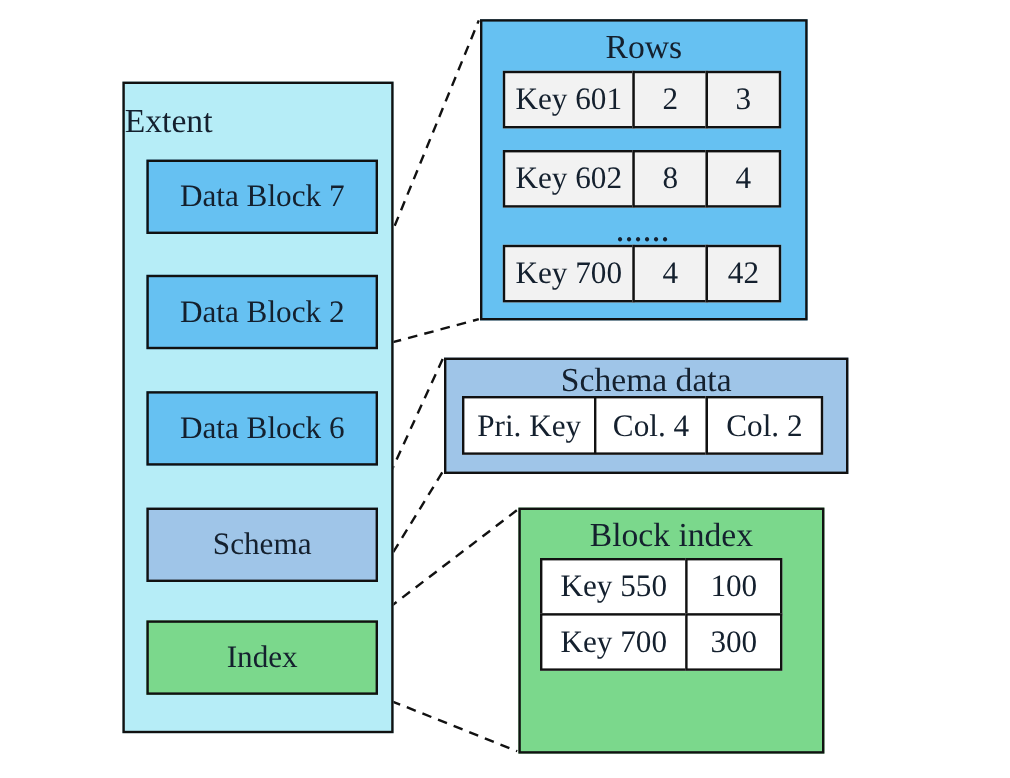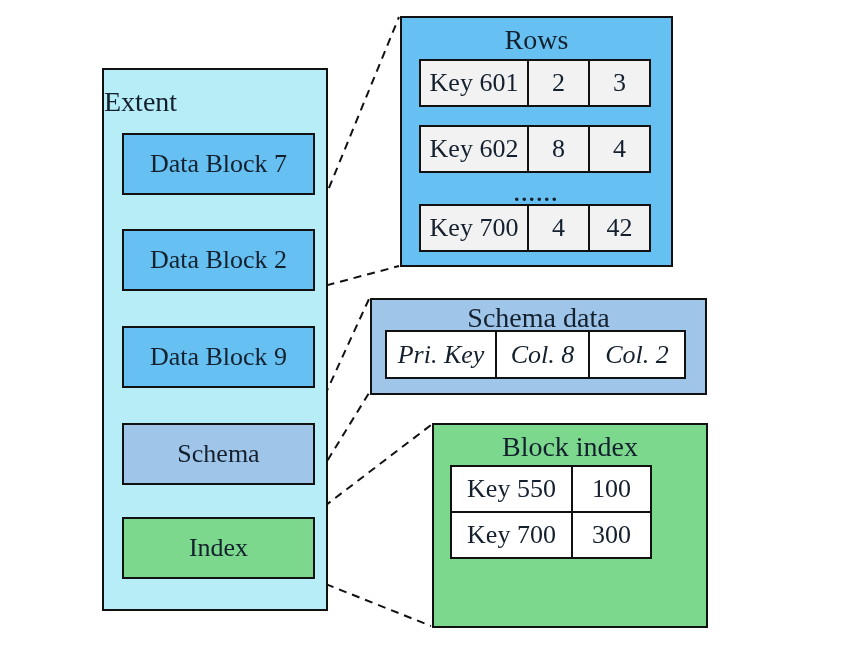--- a/index.html
+++ b/index.html
@@ -48,26 +48,26 @@
   .rows-panel .cell{background:var(--row-cell);}
   .rows-panel .cellrow{left:17px;}
   .cell.kw{width:110px;}
   .cell.nw{width:63px;}
   .dots{position:absolute;left:0;top:166px;width:100%;text-align:center;
     font-size:22px;font-weight:bold;letter-spacing:2px;line-height:20px;}
 
   .schema-panel{left:370px;top:298px;width:337px;height:97px;background:var(--schema-block);padding-left:24px;}
   .schema-panel .panel-title{top:2px;}
   .schema-panel .cellrow{left:13px;top:30px;}
-  .schema-panel .cell{background:var(--white-cell);height:49px;font-style:italic;}
+  .schema-panel .cell{background:var(--white-cell);height:49px;}
   .cell.s1{width:112px;}
   .cell.s2{width:95px;}
   .cell.s3{width:98px;}
 
-  .index-panel{left:432px;top:423px;width:276px;height:205px;background:var(--index-block);}
+  .index-panel{left:432px;top:423px;width:255px;height:205px;background:var(--index-block);}
   .index-panel .panel-title{top:6px;}
   .index-table{position:absolute;left:16px;top:40px;}
   .index-table .cellrow{position:relative;border-radius:11px;}
   .index-table .cellrow + .cellrow{margin-top:-2px;}
   .index-panel .cell{background:var(--white-cell);}
   .cell.ik{width:123px;}
   .cell.iv{width:81px;}
 </style>
 </head>
 <body>
@@ -80,21 +80,21 @@
     <line x1="313" y1="421" x2="369" y2="299"></line>
     <line x1="313" y1="484" x2="369" y2="393"></line>
     <line x1="313" y1="515" x2="431" y2="425"></line>
     <line x1="313" y1="579" x2="431" y2="626"></line>
   </svg>
 
   <div class="extent">
     <div class="extent-title">Extent</div>
     <div class="block data" style="top:63px">Data Block 7</div>
     <div class="block data" style="top:159px">Data Block 2</div>
-    <div class="block data" style="top:256px">Data Block 9</div>
+    <div class="block data" style="top:256px">Data Block 6</div>
     <div class="block schema" style="top:353px">Schema</div>
     <div class="block index" style="top:447px">Index</div>
   </div>
 
   <div class="panel rows-panel">
     <div class="panel-title">Rows</div>
     <div class="cellrow" style="top:41px">
       <div class="cell kw">Key 601</div>
       <div class="cell nw">2</div>
       <div class="cell nw">3</div>
@@ -109,21 +109,21 @@
       <div class="cell kw">Key 700</div>
       <div class="cell nw">4</div>
       <div class="cell nw">42</div>
     </div>
   </div>
 
   <div class="panel schema-panel">
     <div class="panel-title">Schema data</div>
     <div class="cellrow">
       <div class="cell s1">Pri. Key</div>
-      <div class="cell s2">Col. 8</div>
+      <div class="cell s2">Col. 4</div>
       <div class="cell s3">Col. 2</div>
     </div>
   </div>
 
   <div class="panel index-panel">
     <div class="panel-title">Block index</div>
     <div class="index-table">
       <div class="cellrow">
         <div class="cell ik">Key 550</div>
         <div class="cell iv">100</div>

